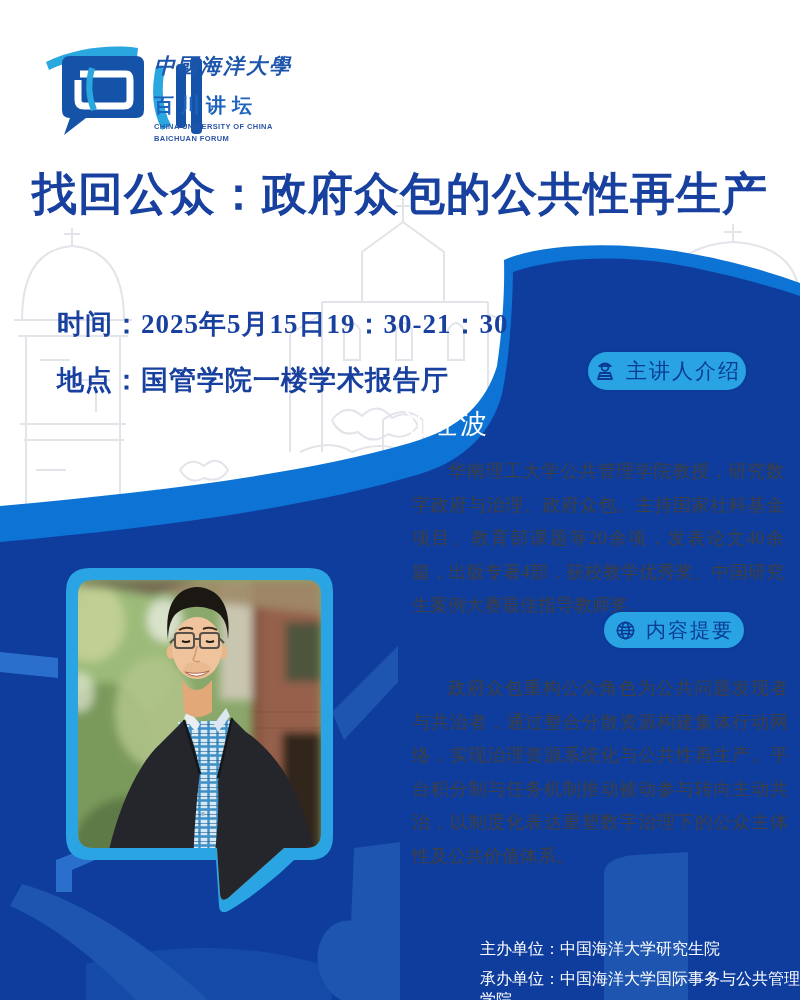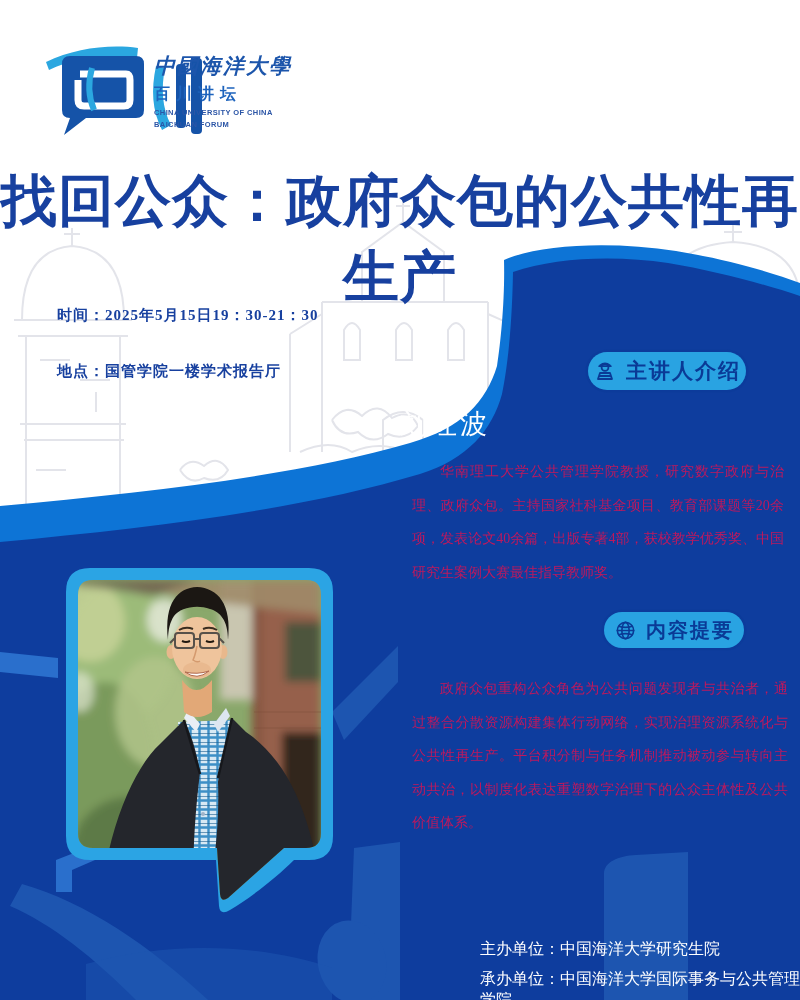--- a/index.html
+++ b/index.html
@@ -8,40 +8,40 @@
     background:#ffffff;overflow:hidden;
     font-family:"Liberation Serif","DejaVu Serif",serif;
   }
   .abs{position:absolute;}
   svg{display:block;}
 
   
   .logo-glyph{left:40px;top:38px;width:165px;height:105px;}
   .logo-text{left:154px;top:52px;width:190px;}
   .logo-uni-cn{font-size:21px;font-weight:bold;color:#1c55ab;letter-spacing:2px;font-style:italic;}
-  .logo-forum-cn{font-family:Liberation Serif, serif;font-size:16px;font-weight:bold;color:#1d63bd;letter-spacing:6px;margin-top:4px;}
+  .logo-forum-cn{font-family:Liberation Serif, serif;font-size:20px;font-weight:bold;color:#1d63bd;letter-spacing:6px;margin-top:12px;}
   .logo-en{font-family:"Liberation Sans","DejaVu Sans",sans-serif;font-size:7.5px;font-weight:bold;color:#2b55a6;letter-spacing:.4px;margin-top:3px;}
 
   
-  .title{left:0;top:164px;width:800px;text-align:center;font-size:56px;font-weight:bold;
+  .title{left:0;top:164px;width:800px;text-align:center;font-size:45px;font-weight:bold;
          color:#17409f;letter-spacing:1px;}
-  .meta{left:57px;font-size:15px;font-weight:bold;color:#17409f;letter-spacing:1px;}
+  .meta{left:57px;font-size:27px;font-weight:bold;color:#17409f;letter-spacing:1px;}
   .meta.time{top:306px;}
   .meta.loc{top:362px;}
 
   
   .badge{height:38px;border-radius:19px;background:#29a3e2;color:#0a3a96;
          display:flex;align-items:center;justify-content:center;gap:9px;
-         font-family:"Liberation Sans","DejaVu Sans",sans-serif;font-weight:bold;font-size:21px;
+         font-family:"Liberation Sans","DejaVu Sans",sans-serif;font-weight:normal;font-size:21px;
          letter-spacing:2px;box-shadow:0 0 0 2.5px rgba(10,58,150,.38);}
   .badge-speaker{left:588px;top:352px;width:158px;}
   .badge-summary{left:604px;top:612px;width:140px;height:36px;font-size:20px;}
   .speaker-name{left:400px;top:406px;width:346px;color:#ffffff;
                 font-size:27px;letter-spacing:3px;}
-  .para{color:#be185d;font-size:14px;line-height:33.5px;text-align:justify;text-indent:2em;}
+  .para{color:#404040;font-size:18px;line-height:33.5px;text-align:justify;text-indent:2em;}
   .bio{left:412px;top:455px;width:372px;}
   .summary{left:412px;top:672px;width:376px;}
   .footer-line{left:480px;width:330px;color:#ffffff;font-size:16px;}
   .footer-host{top:939px;}
   .footer-org{top:969px;}
 
   .layer{left:0;top:0;width:800px;height:1000px;}
   .photo-wrap{left:60px;top:562px;width:290px;height:375px;}
 </style>
 </head>

